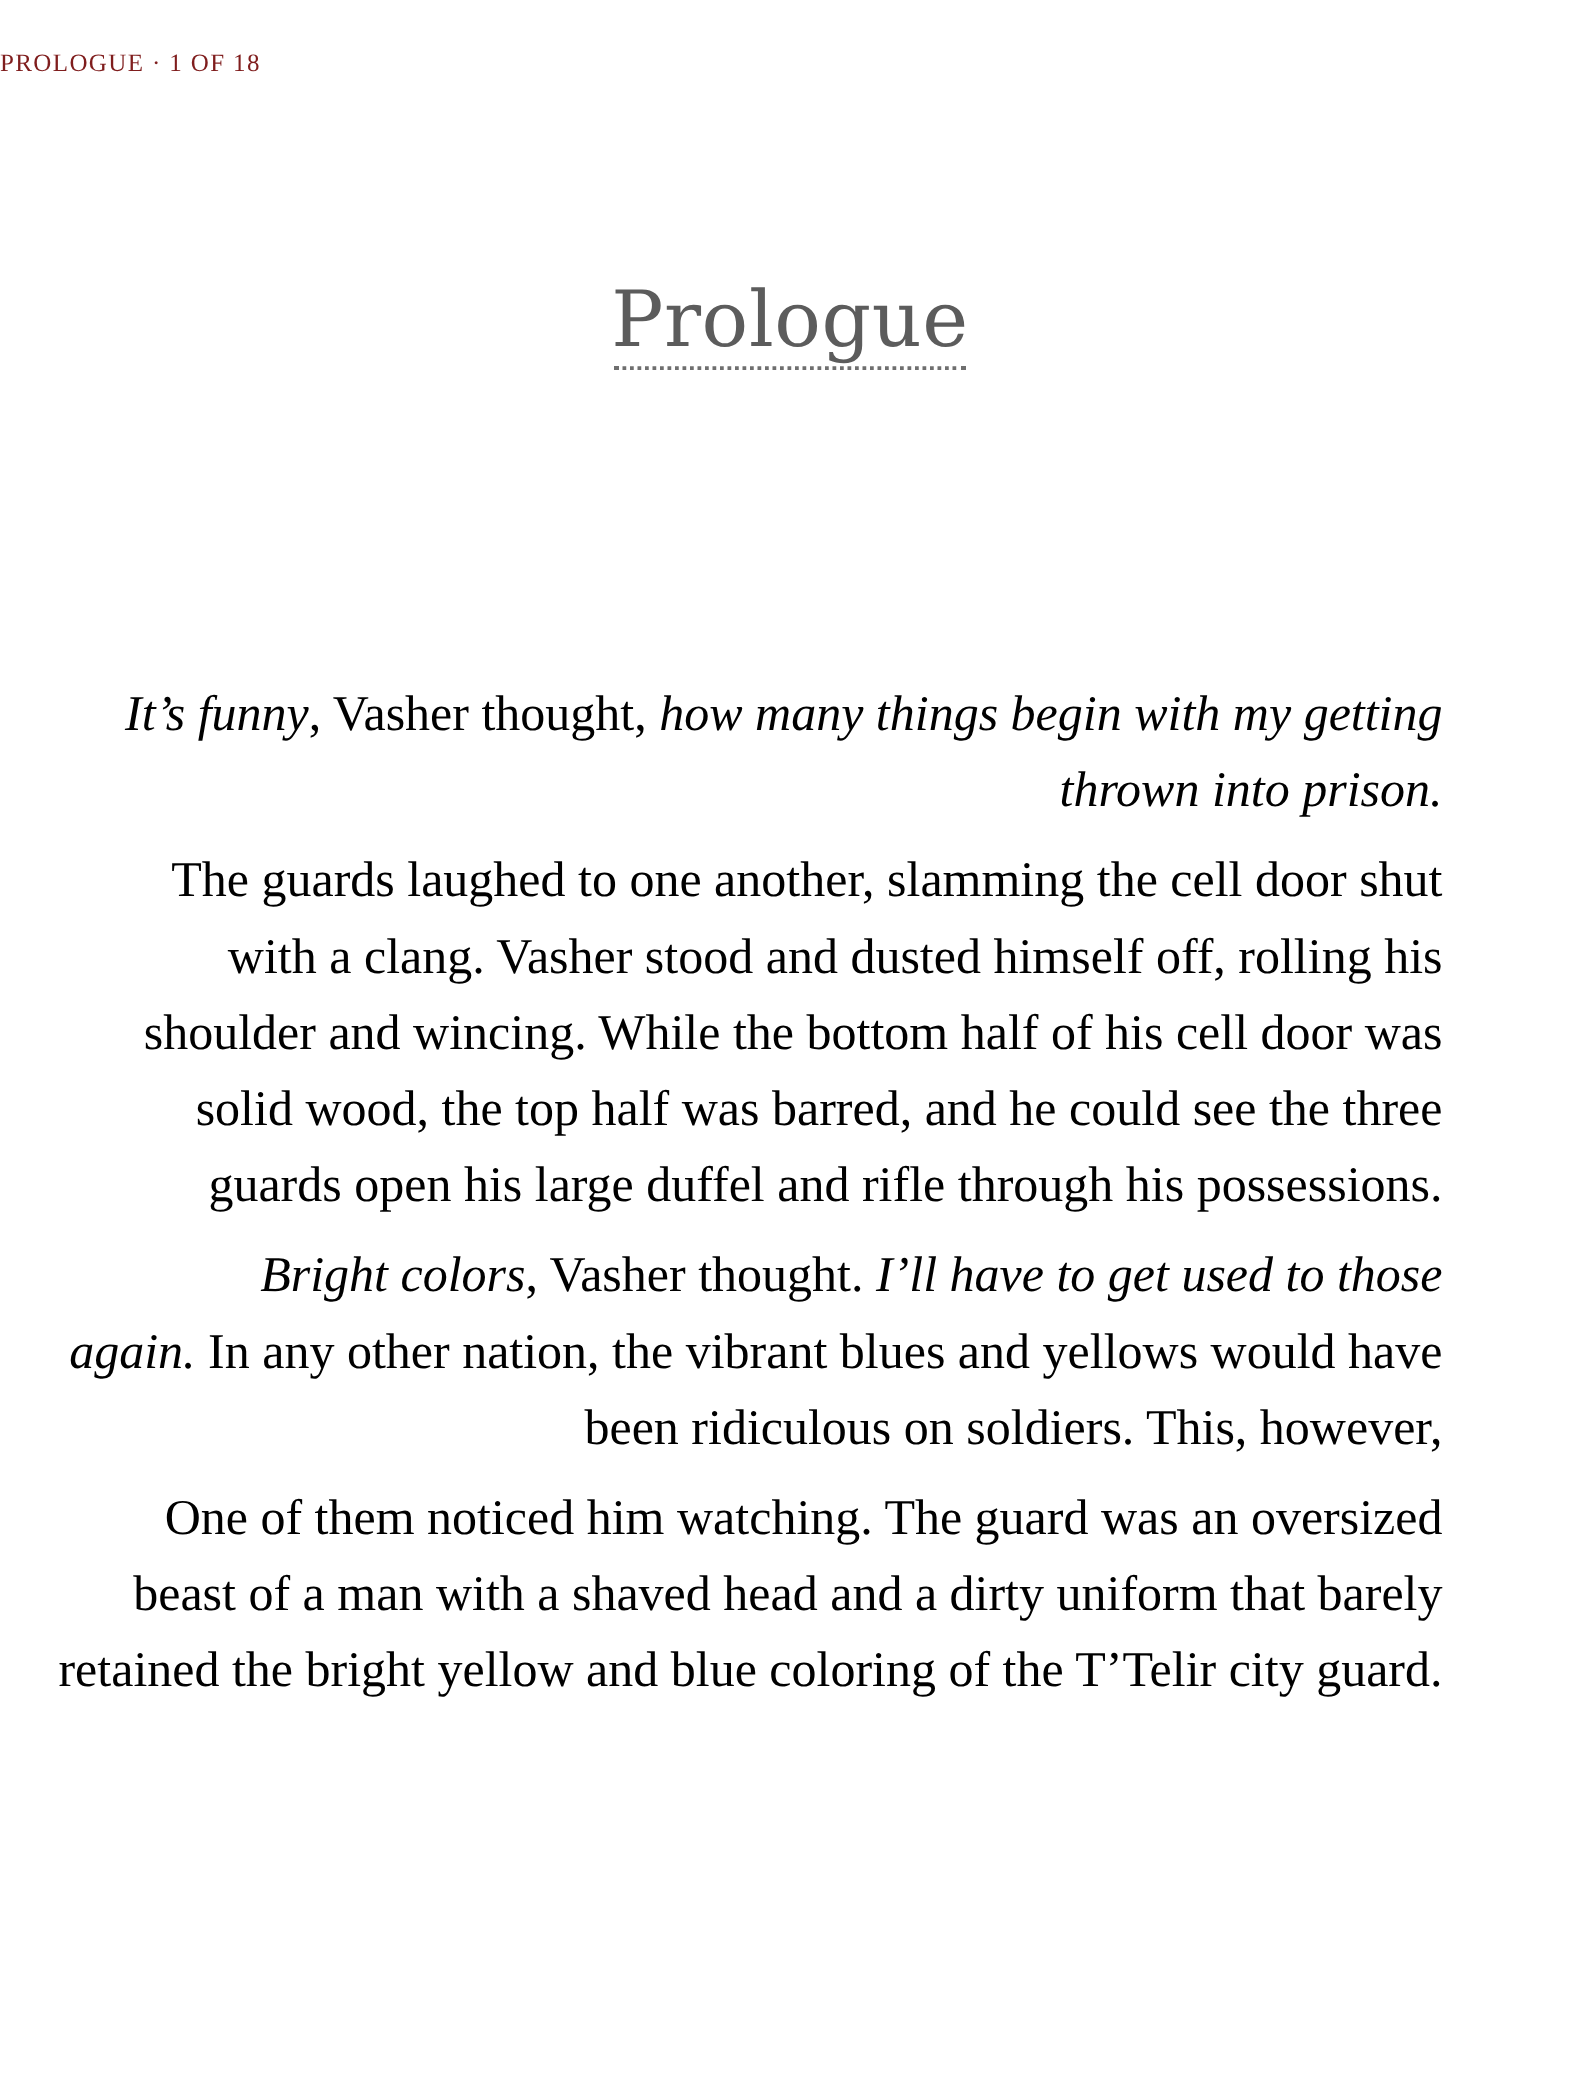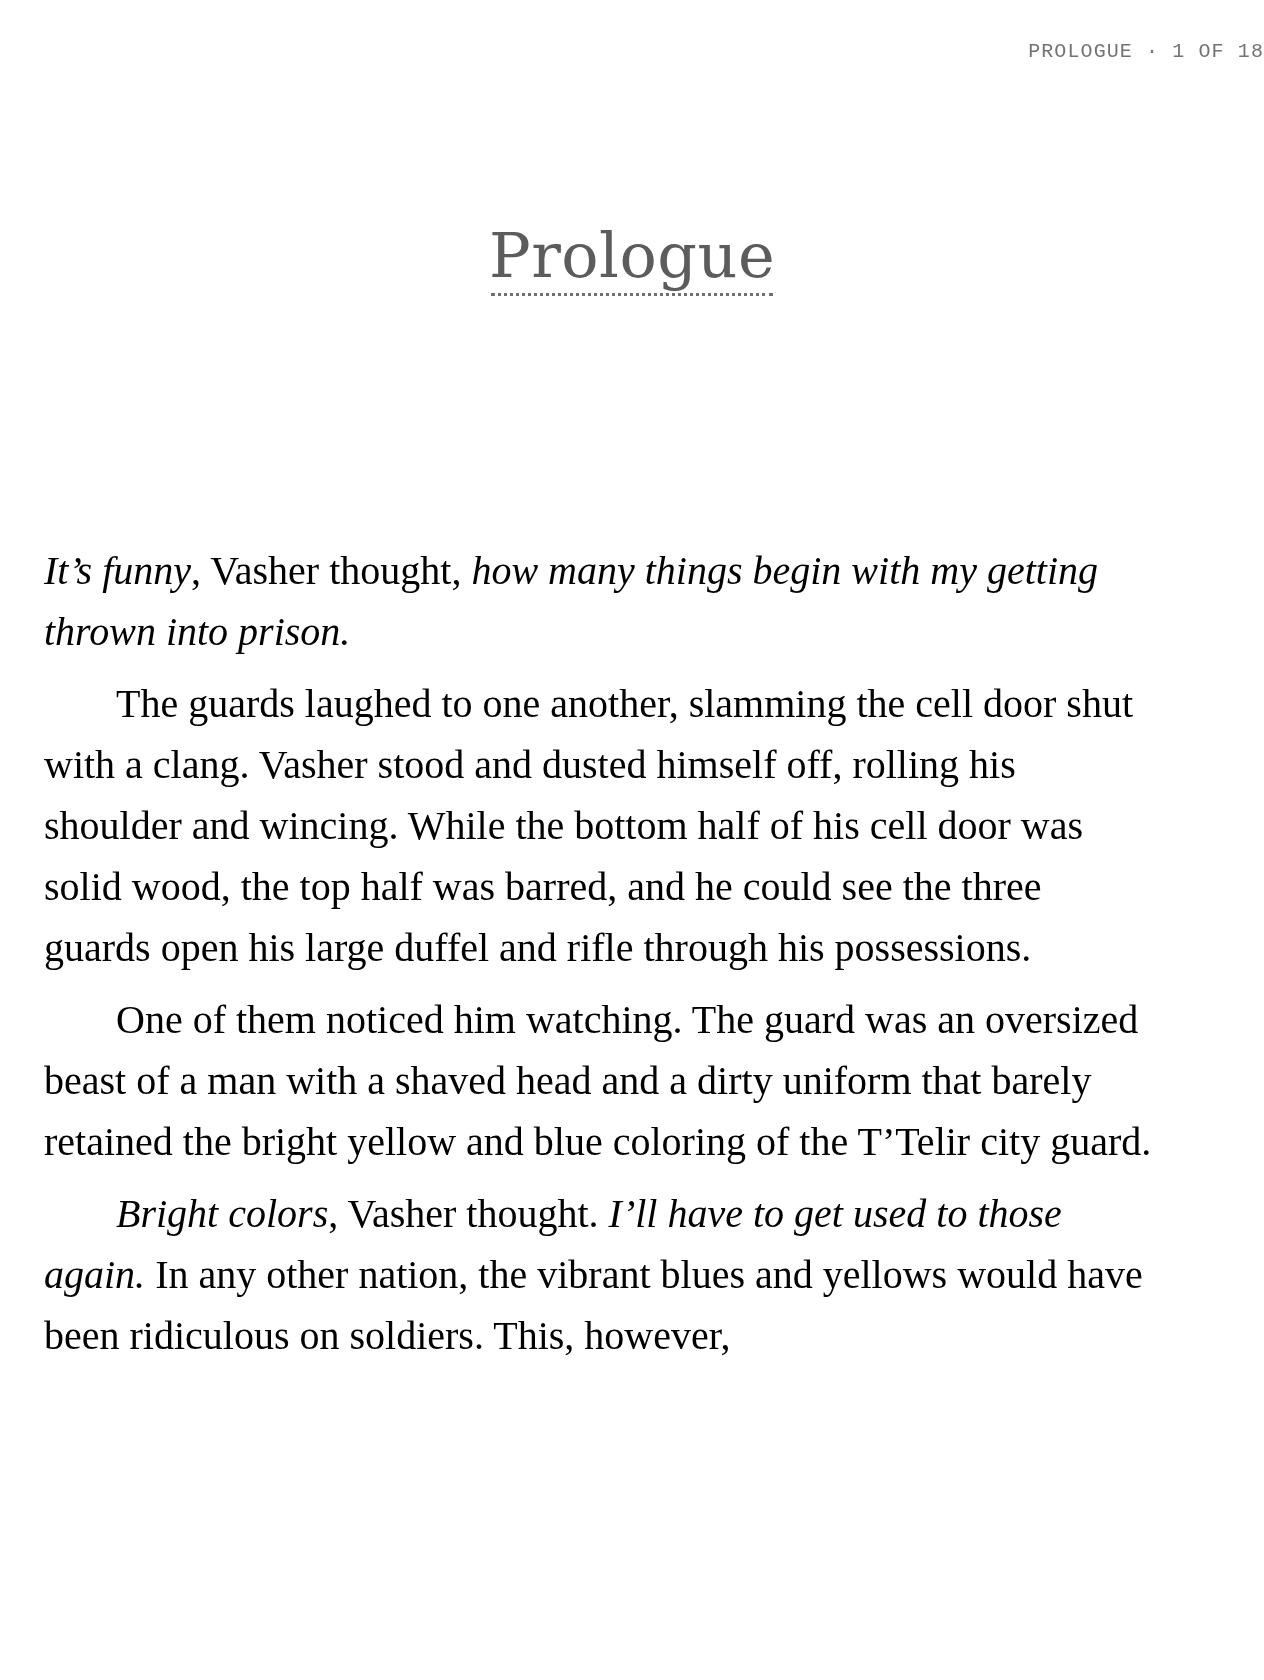--- a/index.html
+++ b/index.html
@@ -20,25 +20,25 @@
     width: 1264px;
     height: 1680px;
     box-sizing: border-box;
   }
 
   .running-head {
     position: absolute;
     top: 40px;
     left: 0;
     width: 100%;
-    text-align: right;
-    font-family: Liberation Mono, monospace;
+    text-align: left;
+    font-family: Liberation Serif, serif;
     font-size: 20px;
     letter-spacing: 1.1px;
-    color: #737373;
+    color: #7f1d1d;
     font-weight: 400;
   }
 
   .chapter-title-wrap {
     position: absolute;
     top: 222px;
     left: 0;
     width: 100%;
     text-align: center;
   }
@@ -66,21 +66,21 @@
 
   .body-text {
     position: absolute;
     top: 540px;
     left: 44px;
     width: 1110px;
     font-family: "Liberation Serif", serif;
     font-size: 40px;
     line-height: 61px;
     color: #000000;
-    text-align: left;
+    text-align: right;
   }
 
   .body-text p {
     margin: 0;
   }
 
   .body-text p.indent {
     text-indent: 72px;
     margin-top: 11px;
   }
@@ -99,17 +99,17 @@
   <div class="chapter-title-wrap">
     <div class="chapter-title">
       <span>Prologue</span>
       <span class="rule"></span>
     </div>
   </div>
 
   <div class="body-text" id="body-text">
       <p><em>It’s funny</em><span>, Vasher thought, </span><em>how many things begin with my getting thrown into prison.</em></p>
       <p class="indent"><span>The guards laughed to one another, slamming the cell door shut with a clang. Vasher stood and dusted himself off, rolling his shoulder and wincing. While the bottom half of his cell door was solid wood, the top half was barred, and he could see the three guards open his large duffel and rifle through his possessions.</span></p>
+      <p class="indent"><em>Bright colors</em><span>, Vasher thought. </span><em>I’ll have to get used to those again.</em><span> In any other nation, the vibrant blues and yellows would have been ridiculous on soldiers. This, however,</span></p>
       <p class="indent"><span>One of them noticed him watching. The guard was an oversized beast of a man with a shaved head and a dirty uniform that barely retained the bright yellow and blue coloring of the T’Telir city guard.</span></p>
-      <p class="indent"><em>Bright colors</em><span>, Vasher thought. </span><em>I’ll have to get used to those again.</em><span> In any other nation, the vibrant blues and yellows would have been ridiculous on soldiers. This, however,</span></p>
     </div>
 
 </div>
 
 </body></html>

